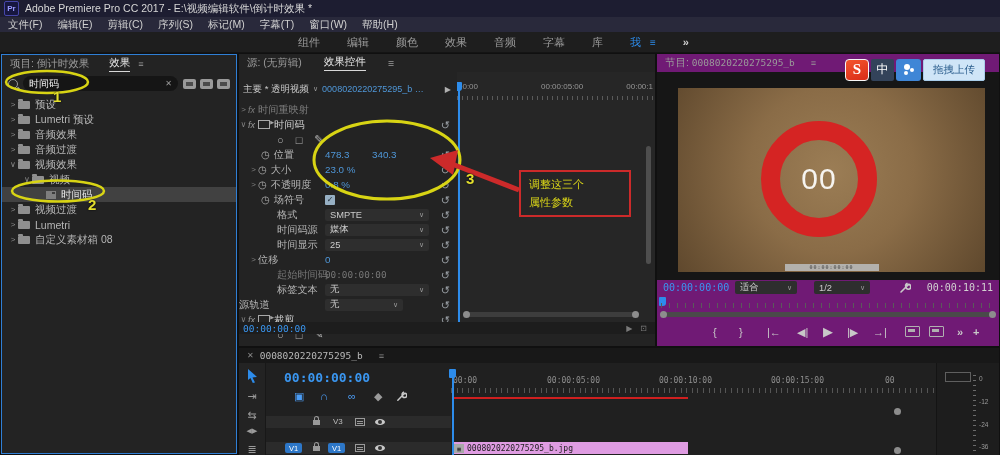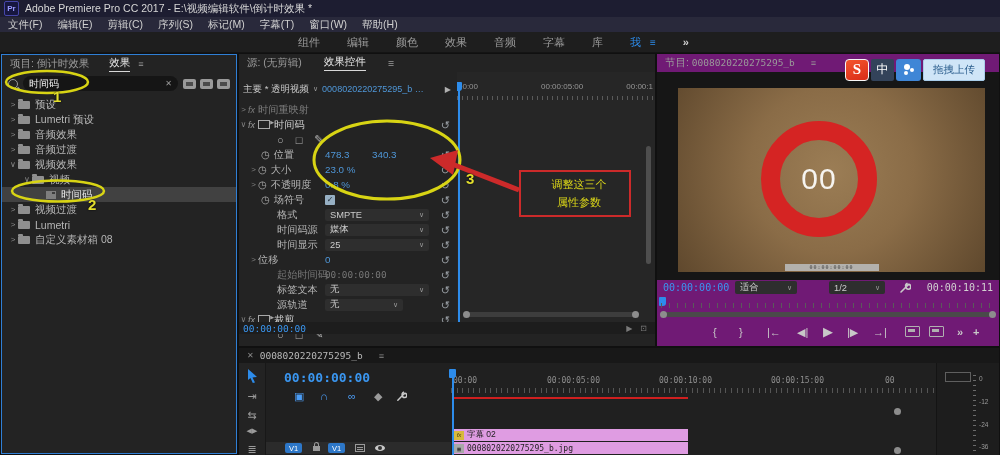--- a/index.html
+++ b/index.html
@@ -182,21 +182,21 @@
   .vdot{position:absolute;width:7px;height:7px;border-radius:50%;background:#8d8d8d;left:443px;}
   .tlmeter{position:absolute;right:0;top:15px;bottom:0;width:62px;background:#1d1d1d;
            border-left:1px solid #141414;font-size:6.5px;color:#9a9a9a;}
   .mframe{position:absolute;left:8px;top:9px;width:24px;height:8px;border:1px solid #5f5f5f;}
   .mticks{position:absolute;left:36px;top:12px;height:80px;width:3px;
           background:repeating-linear-gradient(180deg,#6a6a6a 0 1px,transparent 1px 5px);}
   .mlbl{position:absolute;left:42px;}
 
   
   .note{position:absolute;left:519px;top:170px;width:100px;height:40px;border:2px solid #cc2a2a;
-        color:#ddd818;font-size:11px;line-height:18px;padding:3px 0 0 8px;z-index:49;text-align:center;}
+        color:#ddd818;font-size:11px;line-height:18px;padding:3px 0 0 8px;z-index:49;}
   .annum{position:absolute;color:#e3df2e;font-weight:bold;font-size:15px;z-index:51;
          text-shadow:0 0 2px #000;}
   #overlay{position:absolute;left:0;top:0;width:1000px;height:455px;pointer-events:none;z-index:50;}
 </style>
 </head>
 <body>
 
 <div id="app">
 
   <div class="titlebar">
@@ -394,21 +394,21 @@
           <span class="reset">↺</span>
         </div>
         <div class="erow" style="padding-left:38px">
           <span>标签文本</span>
           <span class="dd">
             <span>无</span>
             <span class="dc">∨</span>
           </span>
           <span class="reset">↺</span>
         </div>
-        <div class="erow" style="padding-left:38px">
+        <div class="erow" style="">
           <span>源轨道</span>
           <span class="dd narrow">
             <span>无</span>
             <span class="dc">∨</span>
           </span>
           <span class="reset">↺</span>
         </div>
         <div class="erow">
           <span class="chev">∨</span>
           <span class="fx">fx</span>
@@ -461,21 +461,21 @@
         </div>
         <div class="burnin mono">00:00:00:00</div>
       </div>
     </div>
     <div class="pgctrl">
       <span class="ptc mono">00:00:00:00</span>
       <span class="pgdd" style="left:78px;width:62px">
         <span>适合</span>
         <span class="dc">∨</span>
       </span>
-      <span class="pgdd" style="left:172px;width:56px">
+      <span class="pgdd" style="left:157px;width:56px">
         <span>1/2</span>
         <span class="dc">∨</span>
       </span>
       <svg class="wrench" style="left:242px" width="12" height="12" viewBox="0 0 12 12">
         <path d="M2 10 L7 5 M7 5 a2.4 2.4 0 1 0 2.6 -2.6 l-1.4 1.4 -1.2 -1.2 1.4 -1.4 a2.6 2.6 0 0 0 -1.4 3.8 Z" stroke="#c9c9c9" stroke-width="1.6" fill="none" stroke-linecap="round"></path>
       </svg>
       <span class="dur mono">00:00:10:11</span>
     </div>
     <div class="pgflag"></div>
     <div class="pgruler"></div>
@@ -525,42 +525,44 @@
       <span class="tc mono">00:00:00:00</span>
       <span class="tlicons">
         <span style="left:28px;color:#4b9cf5">▣</span>
         <span style="left:54px;color:#4b9cf5;font-weight:bold">∩</span>
         <span style="left:82px;color:#4b9cf5">∞</span>
         <span style="left:108px;color:#9a9a9a">◆</span>
         <svg style="position:absolute;left:130px;top:28px" width="11" height="11" viewBox="0 0 12 12">
           <path d="M2 10 L7 5 M7 5 a2.4 2.4 0 1 0 2.6 -2.6 l-1.4 1.4 -1.2 -1.2 1.4 -1.4 a2.6 2.6 0 0 0 -1.4 3.8 Z" stroke="#c9c9c9" stroke-width="1.6" fill="none" stroke-linecap="round"></path>
         </svg>
       </span>
+      <div class="trackrow" style="top:53px">
+        <span class="lock"></span>
+        <span class="tname">V3</span>
+        <span class="syncb"></span>
+        <span class="eye"></span>
+      </div>
       <div class="trackrow v1" style="top:79px">
         <span class="patch">V1</span>
         <span class="lock"></span>
         <span class="patch t">V1</span>
         <span class="syncb"></span>
         <span class="eye"></span>
       </div>
     </div>
     <div class="tlruler">
       <span class="rlbl mono" style="left:2px">00:00</span>
       <span class="rlbl mono" style="left:96px">00:00:05:00</span>
       <span class="rlbl mono" style="left:208px">00:00:10:00</span>
       <span class="rlbl mono" style="left:320px">00:00:15:00</span>
       <span class="rlbl mono" style="left:434px">00</span>
       <div class="tlticks"></div>
       <div class="redbar"></div>
       <div class="tlflag"></div>
       <div class="tlplayhead"></div>
-      <div class="clip" style="top:66px;background:#df9ce2">
-        <span class="cbadge" style="background:#d7b93a;color:#4a3a00">fx</span>
-        <span>字幕 02</span>
-      </div>
       <div class="clip mono" style="top:79px;background:#df9ce2;font-size:8px">
         <span class="cbadge" style="background:#a8a8a8;color:#333;font-style:normal">▦</span>
         <span>0008020220275295_b.jpg</span>
       </div>
       <span class="vdot" style="top:45px"></span>
       <span class="vdot" style="top:84px"></span>
     </div>
     <div class="tlmeter">
       <span class="mframe"></span>
       <span class="mticks"></span>

